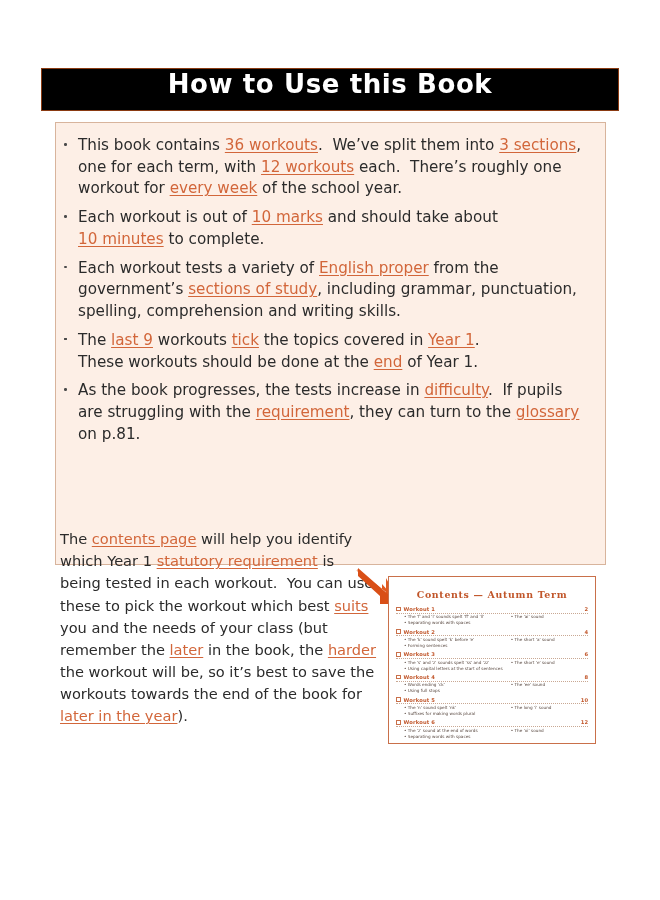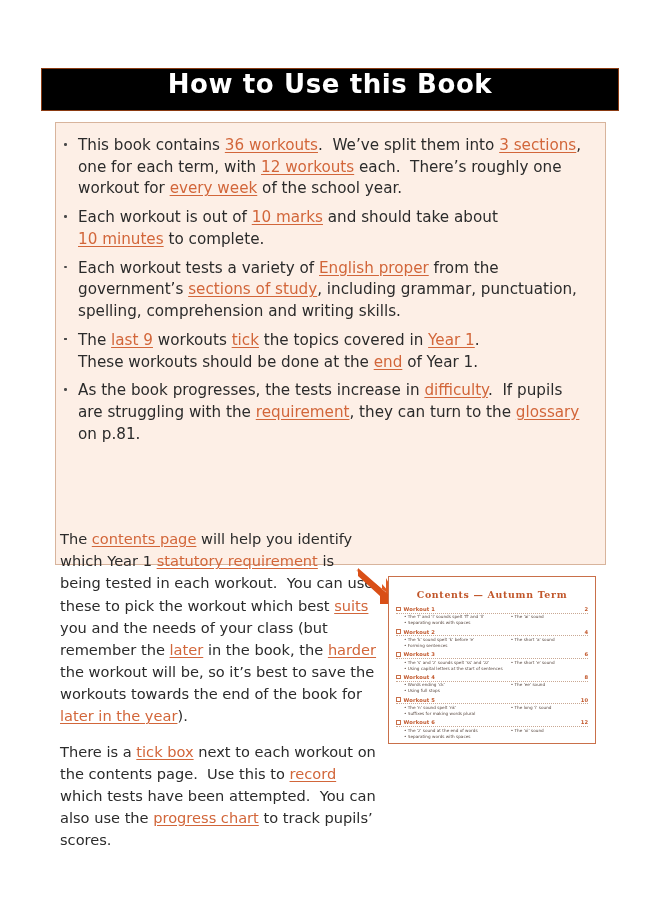--- a/index.html
+++ b/index.html
@@ -169,21 +169,20 @@
         <li><span class="dot"></span><span>Each workout is out of <u class="hl">10 marks</u> and should take about <br><u class="hl">10 minutes</u> to complete.</span></li>
         <li><span class="dot"></span><span>Each workout tests a variety of <u class="hl">English proper</u> from the government’s <u class="hl">sections of study</u>, including grammar, punctuation, spelling, comprehension and writing skills.</span></li>
         <li><span class="dot"></span></li>
         <li><span class="dot"></span><span>The <u class="hl">last 9</u> workouts <u class="hl">tick</u> the topics covered in <u class="hl">Year 1</u>. <br>These workouts should be done at the <u class="hl">end</u> of Year 1.</span></li>
         <li><span class="dot"></span><span>As the book progresses, the tests increase in <u class="hl">difficulty</u>.&nbsp; If pupils are struggling with the <u class="hl">requirement</u>, they can turn to the <u class="hl">glossary</u> on p.81.</span></li>
       </ul>
   </div>
 
   <div class="body-col" id="body-col">
       <p>The <u class="hl">contents page</u> will help you identify which Year 1 <u class="hl">statutory requirement</u> is being tested in each workout.&nbsp; You can use these to pick the workout which best <u class="hl">suits</u> you and the needs of your class (but remember the <u class="hl">later</u> in the book, the <u class="hl">harder</u> the workout will be, so it’s best to save the workouts towards the end of the book for <u class="hl">later in the year</u>).</p>
-      <p>There is a <u class="hl">tick box</u> next to each workout on the contents page.&nbsp; Use this to <u class="hl">record</u> which tests have been attempted.&nbsp; You can also use the <u class="hl">progress chart</u> to track pupils’ scores.</p>
     </div>
 
   <svg class="arrow" viewBox="0 0 46 40">
     <g>
       <polygon points="0,4 26,26 26,18 40,34 30,34 30,26 4,6" fill="#E05A20"></polygon>
       <polygon points="1,3 30,27 30,12 43,36 26,36 26,28 3,8" fill="#E05A20"></polygon>
       <polygon points="2,2 34,30 34,16 42,38 24,38 24,30 2,10" fill="#D94F17"></polygon>
     </g>
   </svg>
 

